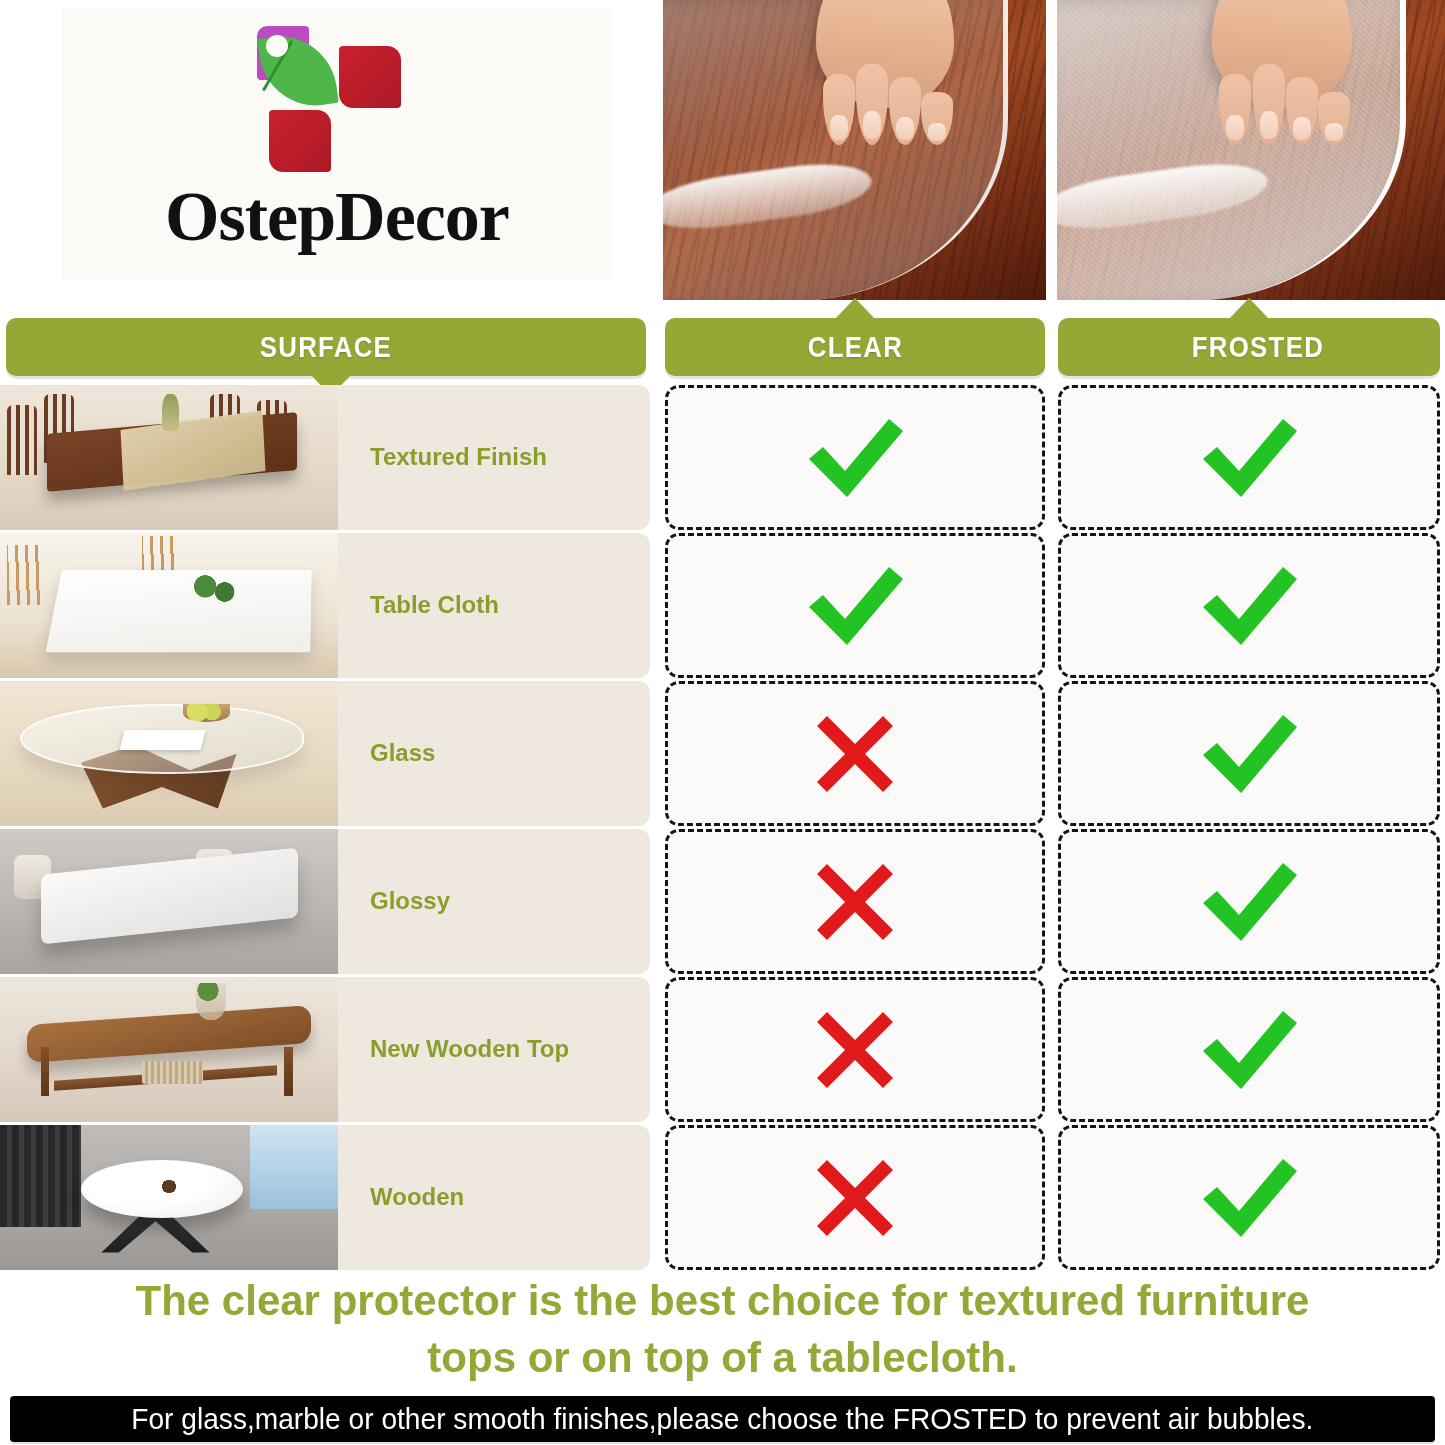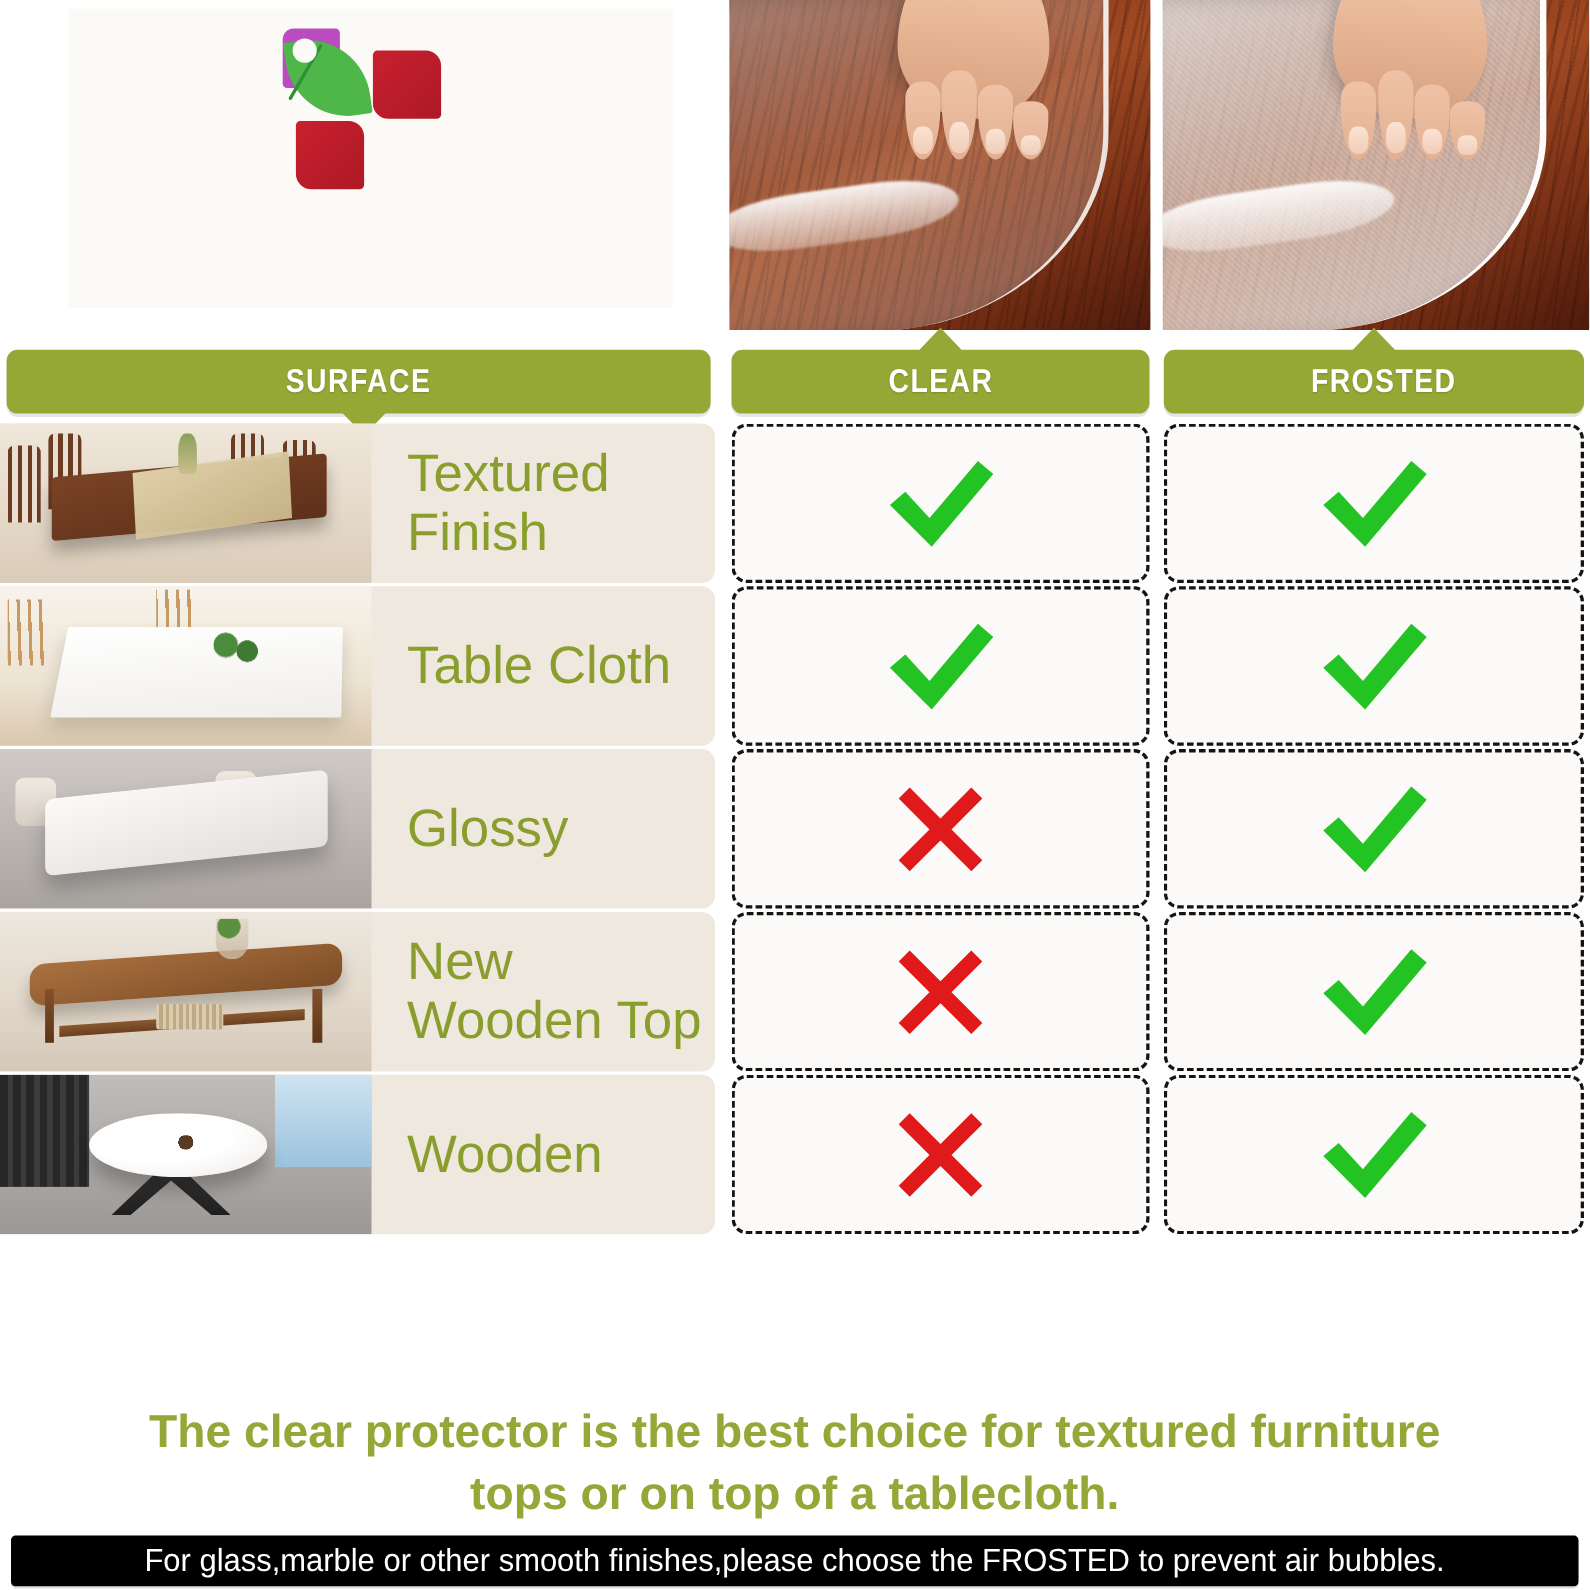--- a/index.html
+++ b/index.html
@@ -139,21 +139,21 @@
   .thumb {
     position:absolute; left:0; top:0; width:338px; height:145px;
     overflow:hidden; background:#E9E2D7;
   }
   .label {
     position:absolute; left:338px; top:0; width:312px; height:145px;
     background:#EFE8DF; border-radius:0 12px 12px 0;
     display:flex; align-items:center; padding-left:32px;
   }
   .label span {
-    color:#8A9E2E; font-weight:400; font-size:48px; line-height:1.12;
+    color:#8A9E2E; font-weight:700; font-size:24px; line-height:1.12;
   }
   .cell {
     position:absolute; top:0; height:145px;
     border:3px dashed #141414; border-radius:14px; background:#FBFAF8;
     display:flex; align-items:center; justify-content:center;
   }
   .cell-clear   { left:665px;  width:380px; }
   .cell-frosted { left:1058px; width:382px; }
 
   .check { width:104px; height:82px; }
@@ -332,20 +332,21 @@
 
   <div class="topband">
 
     <div class="logo-box">
       <div class="logo-mark">
         <div class="lm-leaf"></div>
         <div class="lm-sq lm-tr"></div>
         <div class="lm-sq lm-bl"></div>
         <div class="lm-br"></div>
       </div>
+      <div class="logo-word">OstepDecor</div>
     </div>
 
     <div class="prodimg prod-clear">
       <div class="wood"></div>
       <div class="sheet">
         <div class="sheet-edge"></div>
       </div>
       <div class="hand">
         <div class="finger f1">
             <div class="nail"></div>
@@ -443,20 +444,43 @@
           <path d="M6 42 L20 30 L42 54 L86 2 L100 14 L44 80 Z" fill="#22C322"></path>
         </svg>
       </div>
       <div class="cell cell-frosted">
         <svg class="check" viewBox="0 0 104 82">
           <path d="M6 42 L20 30 L42 54 L86 2 L100 14 L44 80 Z" fill="#22C322"></path>
         </svg>
       </div>
     </div>
 
+    <div class="row">
+      <div class="thumb">
+        <div class="scene s3">
+          <div class="base"></div>
+          <div class="glass"></div>
+          <div class="book"></div>
+          <div class="bowl"></div>
+        </div>
+      </div>
+      <div class="label">
+        <span>Glass</span>
+      </div>
+      <div class="cell cell-clear">
+        <svg class="cross" viewBox="0 0 80 80">
+          <path d="M12 2 L40 30 L68 2 L78 12 L50 40 L78 68 L68 78 L40 50 L12 78 L2 68 L30 40 L2 12 Z" fill="#E01A1A"></path>
+        </svg>
+      </div>
+      <div class="cell cell-frosted">
+        <svg class="check" viewBox="0 0 104 82">
+          <path d="M6 42 L20 30 L42 54 L86 2 L100 14 L44 80 Z" fill="#22C322"></path>
+        </svg>
+      </div>
+    </div>
 
     <div class="row">
       <div class="thumb">
         <div class="scene s4">
           <div class="s4 chairc" style="left:4%;top:18%;"></div>
           <div class="s4 chairg" style="left:72%;top:22%;"></div>
           <div class="s4 chairc" style="left:58%;top:14%;"></div>
           <div class="tbl t"></div>
         </div>
       </div>

